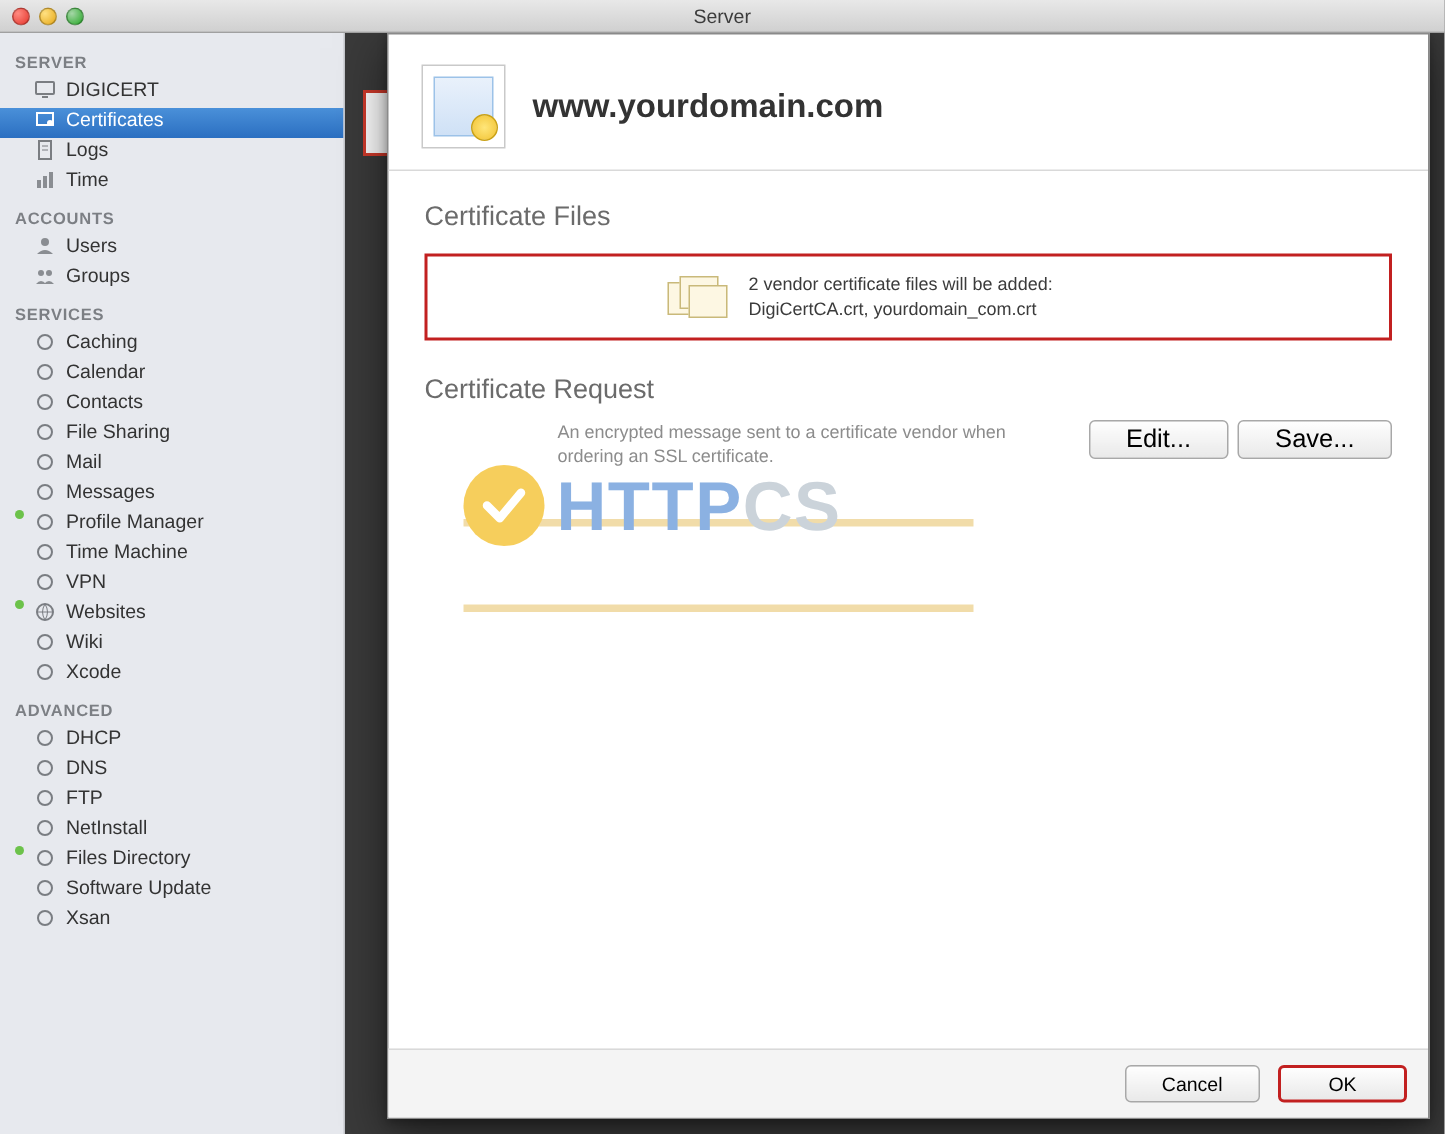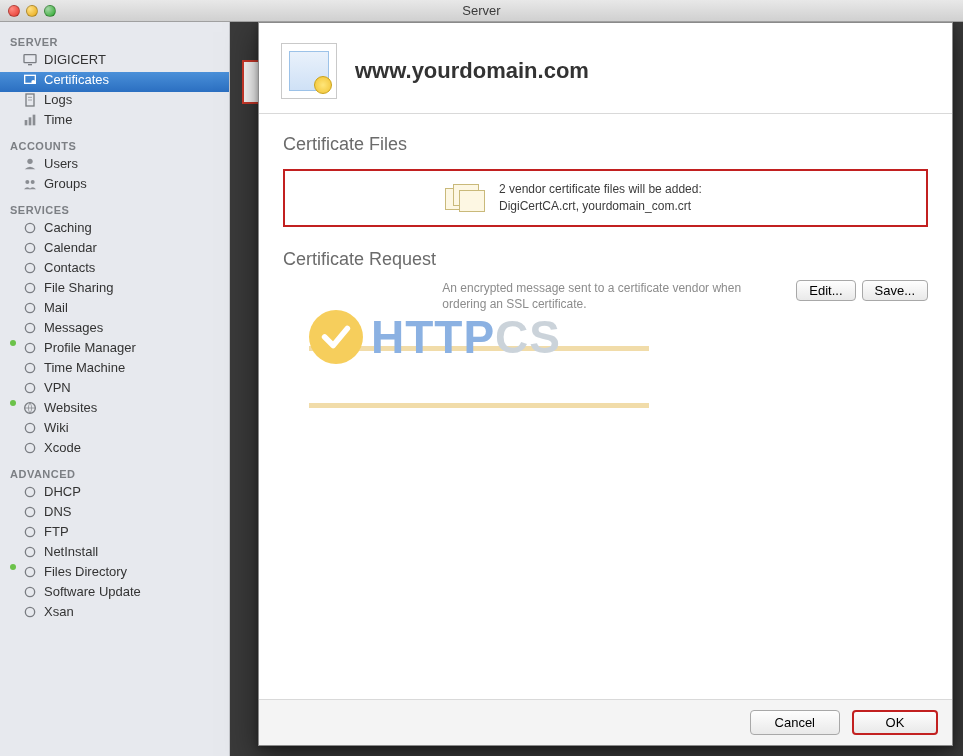--- a/index.html
+++ b/index.html
@@ -33,21 +33,21 @@
 .sect-title { font-size: 18px; color: #6b6b6b; font-weight: 400; margin-top: 4px; margin-bottom: 10px; }
 .files-box { border: 2px solid #c22020; padding: 10px 14px; display: flex; align-items: center; gap: 14px; margin-top: 14px; }
 .files-icon { width: 40px; height: 32px; position: relative; }
 .files-icon .page { position: absolute; width: 26px; height: 22px; background: #fdf7e3; border: 1px solid #c9b97a; }
 .files-icon .page.p1 { left: 0; top: 6px; }
 .files-icon .page.p2 { left: 8px; top: 2px; }
 .files-icon .page.p3 { left: 14px; top: 8px; }
 .files-text { font-size: 12px; color: #3b3b3b; line-height: 1.4; }
 .req-row { display: flex; justify-content: flex-end; align-items: flex-start; gap: 14px; margin-top: 6px; }
 .req-desc { font-size: 12px; color: #8c8c8c; max-width: 340px; line-height: 1.4; }
-.btn { font-size: 13px; padding: 2px 12px; border: 1px solid #a8a8a8; border-radius: 4px; background: linear-gradient(#fefefe, #e9e9e9); cursor: default; min-width: 52px; }
+.btn { font-size: 17px; padding: 2px 24px; border: 1px solid #a8a8a8; border-radius: 4px; background: linear-gradient(#fefefe, #e9e9e9); cursor: default; min-width: 52px; }
 .watermark { position: absolute; left: 50px; top: 180px; width: 340px; opacity: .9; pointer-events: none; }
 .watermark .bar { height: 5px; background: #f0d9a0; margin: 52px 0; }
 .watermark .logo { display: flex; align-items: center; gap: 8px; position: absolute; top: 16px; left: 0; }
 .wm-check { width: 54px; height: 54px; border-radius: 50%; background: #f6c94b; display: flex; align-items: center; justify-content: center; }
 .wm-check svg { width: 34px; height: 34px; }
 .wm-text { font-size: 46px; font-weight: bold; letter-spacing: 1px; color: #7fa9df; }
 .wm-text .s { color: #c6cfd7; }
 .sheet-footer { border-top: 1px solid #d9d9d9; padding: 10px 14px; display: flex; justify-content: flex-end; gap: 12px; background: #f4f4f4; }
 .foot-btn { font-size: 13px; padding: 3px 24px; border: 1px solid #a8a8a8; border-radius: 4px; background: linear-gradient(#fefefe,#e9e9e9); min-width: 86px; }
 .foot-btn.ok-wrap { padding: 0; border: 2px solid #c22020; }

